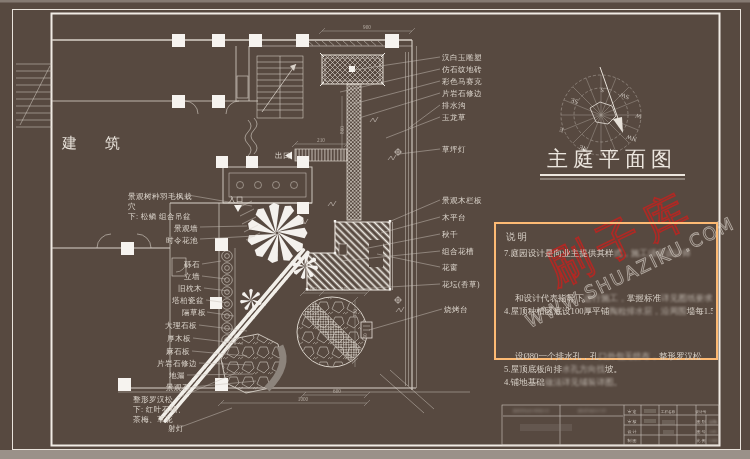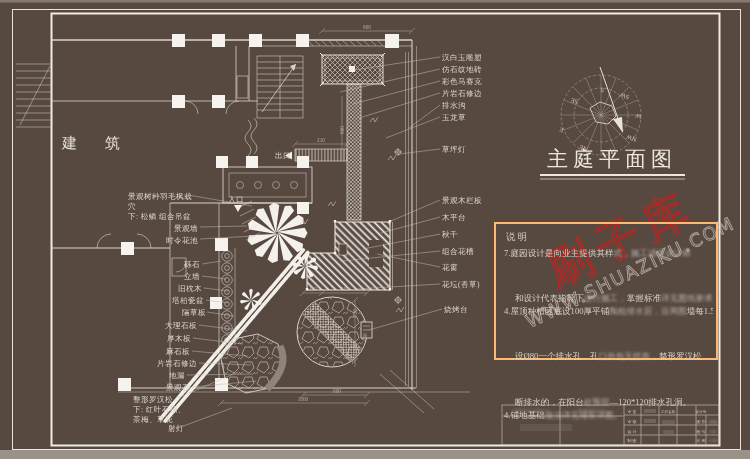--- a/index.html
+++ b/index.html
@@ -452,16 +452,16 @@
     <text transform="rotate(-26 633 278)" x="633" y="278" text-anchor="middle" font-size="18" letter-spacing="2" fill="none" font-family="DejaVu Sans, sans-serif" stroke="#ddd6ce" stroke-width=".9" opacity=".65">WWW.SHUAZIKU.COM</text>
   </g>
 </svg>
 
 <div id="notes">
   <div class="hd">说明</div>
   <div class="ln"><span>7.庭园设计是向业主提供其样</span><span class="blur">式，施工须在设计师</span></div>
   <div class="ln ind"><span>和设计代表指导下</span><span class="blur">进行施工，</span><span>掌握标准</span><span class="blur">详见图纸要求</span></div>
   <div class="ln"><span>4.屋顶种植区底设100厚平铺</span><span class="blur">陶粒排水层，沿周围</span><span>墙每1.5m</span></div>
   <div class="ln ind"><span>设Ø80一个排水孔，孔</span><span class="blur">口外包无纺布，</span><span>整形罗汉松</span></div>
-  <div class="ln ind"><span>断排水的，在阳台</span><span class="blur">处预留</span><span>—120*120排水孔洞。</span></div>
+  <div class="ln"><span>5.屋顶底板向排</span><span class="blur">水孔方向找</span><span>坡。</span></div>
   <div class="ln"><span>4.铺地基础</span><span class="blur">做法详见铺装详图。</span></div>
 </div>
 </div>
 
 </body></html>

